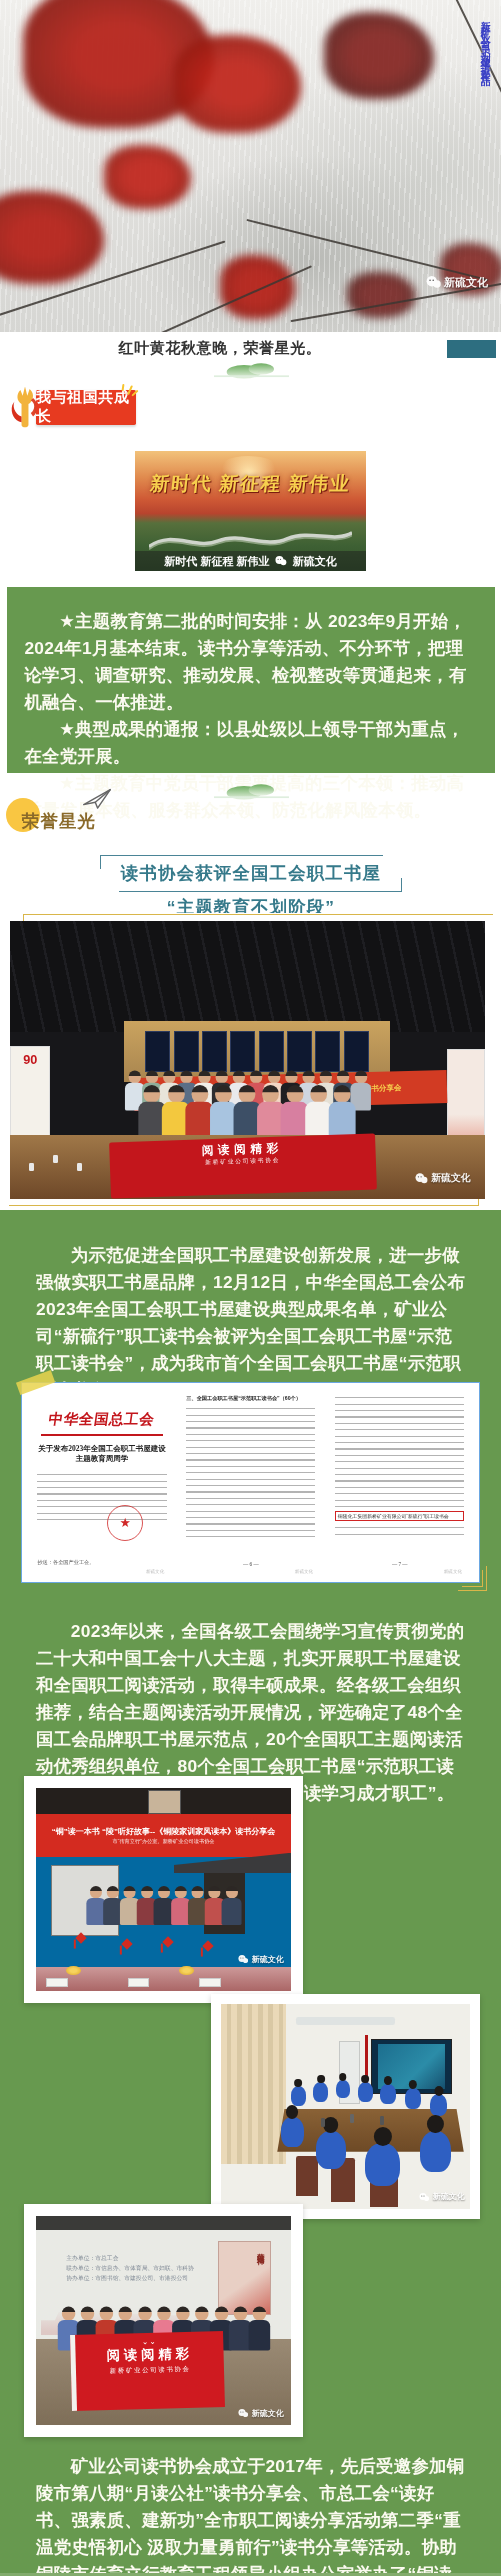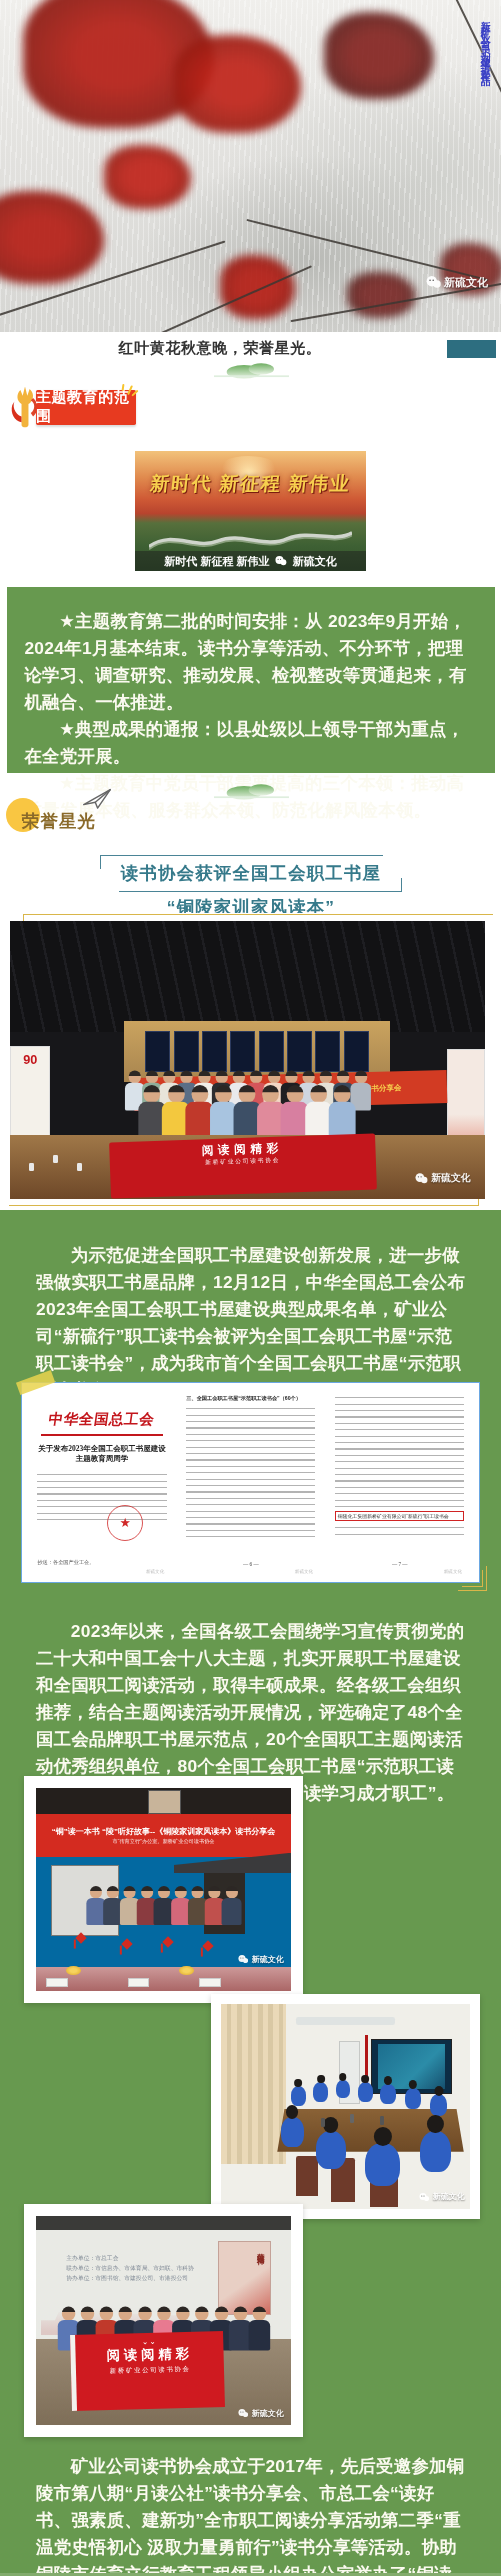--- a/index.html
+++ b/index.html
@@ -220,21 +220,21 @@
       <rect x="0" y="30" width="130" height="3" fill="#dfeede"></rect>
     </svg>
   </div>
 
   <div class="badge-weekly">
     <svg class="torch" width="30" height="49" viewBox="0 0 52 84" style="position:absolute;left:0;top:0;">
       <path d="M18 10 C10 18 12 30 20 34 L20 70 C20 76 32 76 32 70 L32 34 C40 30 44 16 34 8 L30 20 L26 4 L22 20 Z" fill="#f2b33c"></path>
       <path d="M10 26 C2 36 8 52 20 56 L20 66 C8 64 0 50 4 36 Z" fill="#d8301c"></path>
       <path d="M40 24 C50 32 50 48 40 56 L36 50 C44 44 44 32 36 28 Z" fill="#e0452a"></path>
     </svg>
-    <div class="ribbon">主题教育的范围</div>
+    <div class="ribbon">我与祖国共成长</div>
     <div class="spark" style="right:5.8px;top:1.2px;width:1.7px;height:10.4px;transform:rotate(24deg);"></div>
     <div class="spark" style="right:1.2px;top:4.6px;width:1.7px;height:8px;transform:rotate(48deg);"></div>
     <div class="spark" style="right:12.7px;top:0;width:1.7px;height:7px;transform:rotate(8deg);"></div>
   </div>
 
   <div class="era">
     <div class="sun"></div>
     <div class="headline">新时代 新征程 新伟业</div>
     <svg class="wall" viewBox="0 0 352 62" preserveAspectRatio="none">
       <path d="M0 50 C40 20 80 56 120 40 C160 24 200 54 240 36 C280 20 320 44 352 26" fill="none" stroke="#cfd4cc" stroke-width="7"></path>
@@ -270,21 +270,21 @@
     <div class="dot"></div>
     <div class="txt">荣誉星光</div>
     <svg class="plane" width="34" height="30" viewBox="0 0 58 52">
       <path d="M6 34 L52 8 L30 40 L26 30 Z" fill="#fff" stroke="#666" stroke-width="2.5" stroke-linejoin="round"></path>
       <path d="M26 30 L52 8" fill="none" stroke="#666" stroke-width="2.5"></path>
     </svg>
   </div>
 
   <div class="sec-title">
     <span class="tb">读书协会获评全国工会职工书屋</span>
-    <div class="sec-sub">“铜陵家训家风读本”</div>
+    <div class="sec-sub">“主题教育不划阶段”</div>
   </div>
 
   <div class="gphoto">
     <div class="gold-tl"></div>
     <div class="gold-br"></div>
     <div class="gp-img">
       <div class="gp-ceiling"></div>
       <div class="gp-shelf">
           <i></i>
           <i></i>

